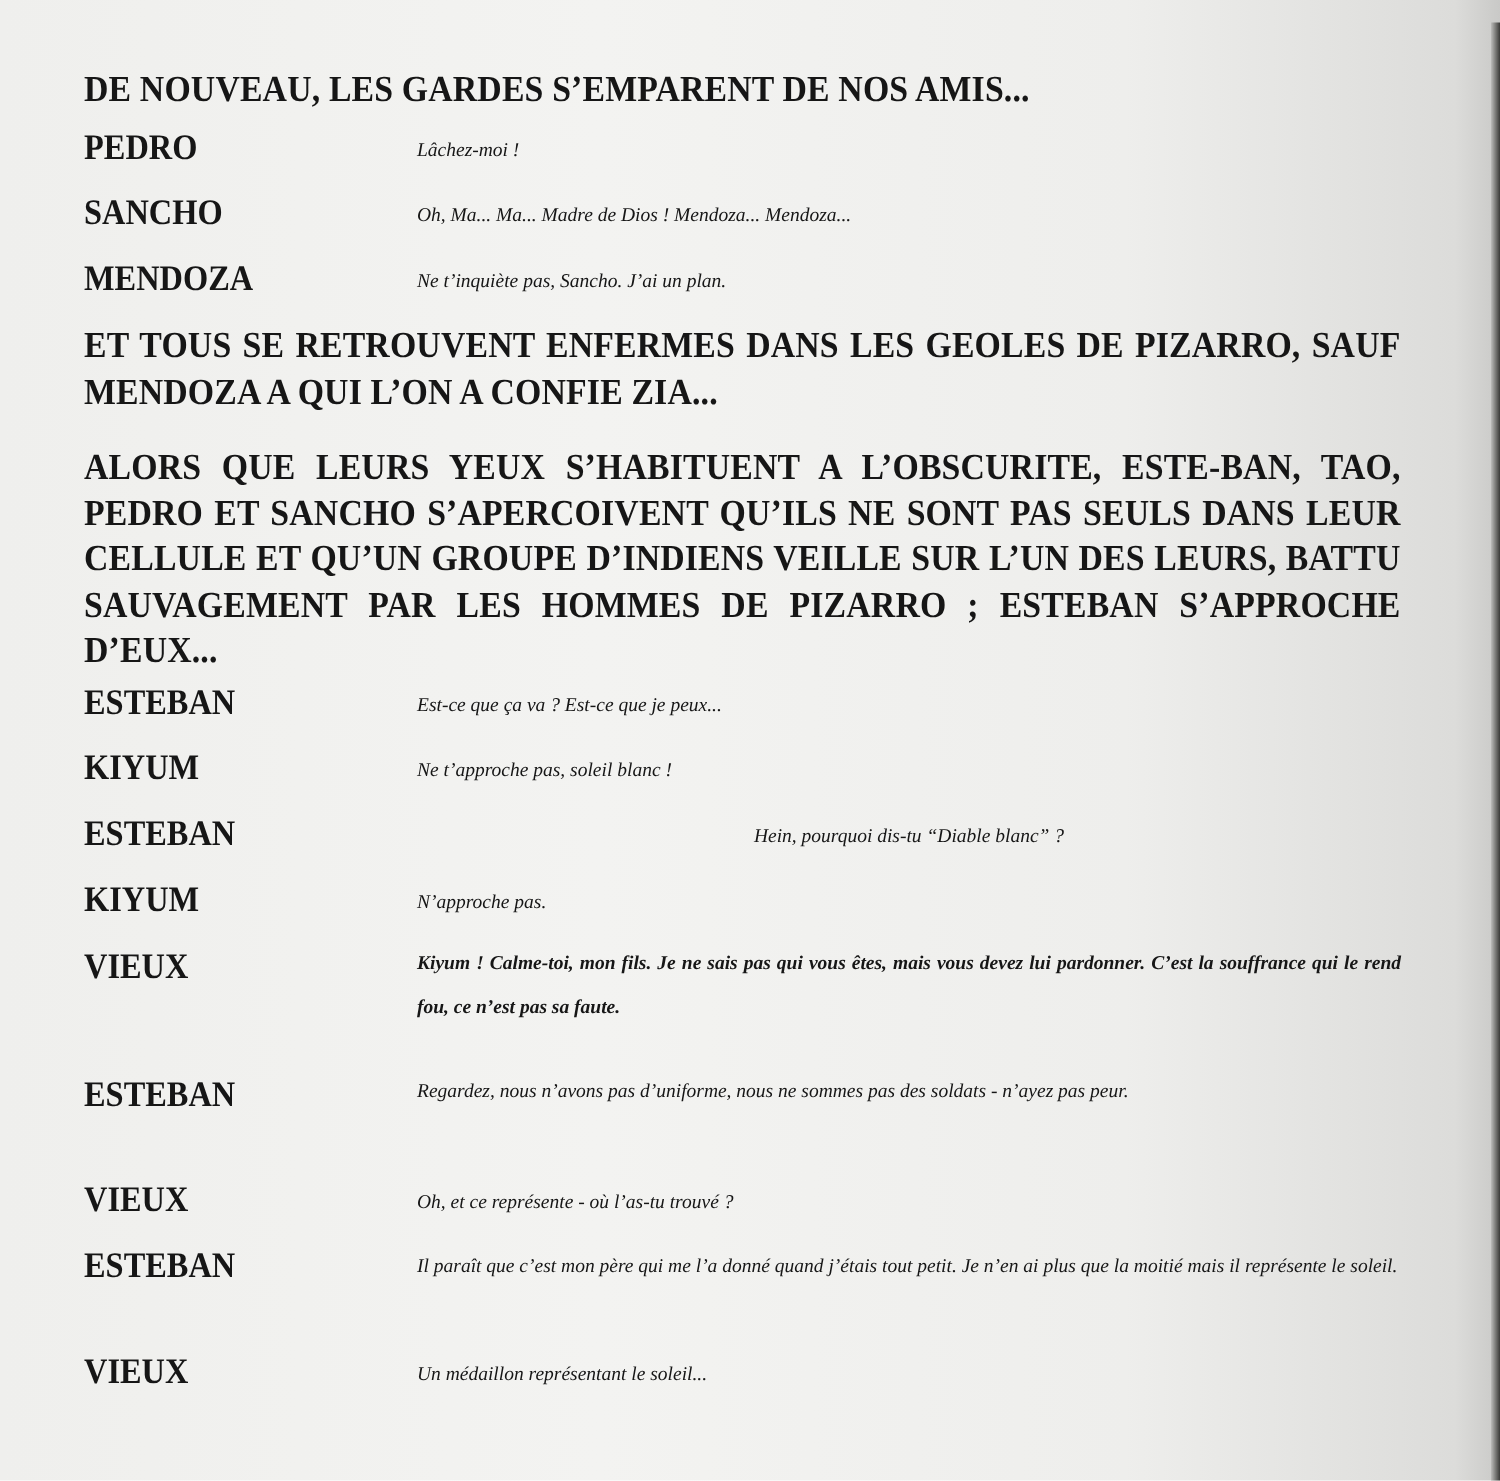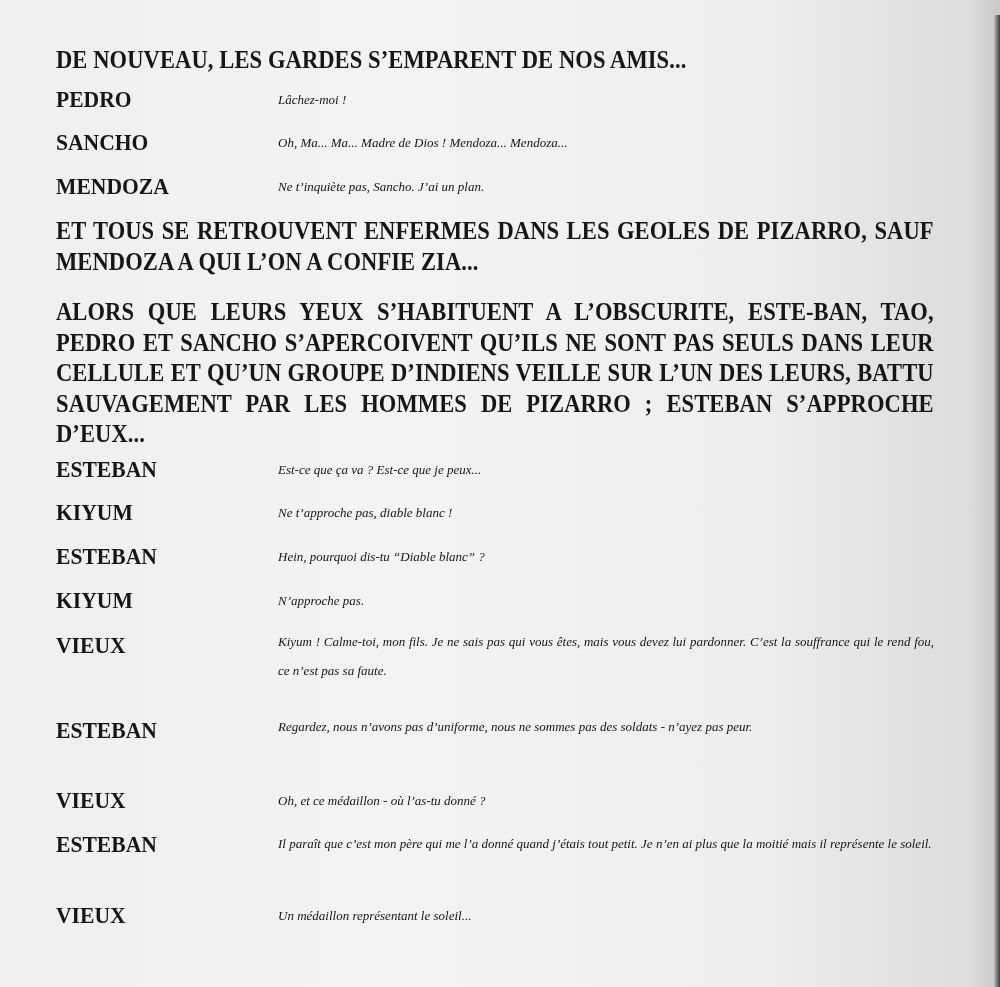--- a/index.html
+++ b/index.html
@@ -64,46 +64,46 @@
 
   <div class="narr" style="top:282px;">ALORS QUE LEURS YEUX S’HABITUENT A L’OBSCURITE, ESTE-BAN, TAO, PEDRO ET SANCHO S’APERCOIVENT QU’ILS NE SONT PAS SEULS DANS LEUR CELLULE ET QU’UN GROUPE D’INDIENS VEILLE SUR L’UN DES LEURS, BATTU SAUVAGEMENT PAR LES HOMMES DE PIZARRO ; ESTEBAN S’APPROCHE D’EUX...</div>
 
   <div class="row" style="top:439px;">
     <div class="speaker">ESTEBAN</div>
     <div class="line left" style="top:1px;">Est-ce que ça va ? Est-ce que je peux...</div>
   </div>
 
   <div class="row" style="top:482px;">
     <div class="speaker">KIYUM</div>
-    <div class="line left" style="top:1px;">Ne t’approche pas, diable blanc !</div>
+    <div class="line left" style="top:1px;">Ne t’approche pas, soleil blanc !</div>
   </div>
 
   <div class="row" style="top:526px;">
     <div class="speaker">ESTEBAN</div>
-    <div class="line left" style="top:1px;">Hein, pourquoi dis-tu “Diable blanc” ?</div>
+    <div class="line left" style="top:1px;text-align:center;">Hein, pourquoi dis-tu “Diable blanc” ?</div>
   </div>
 
   <div class="row" style="top:570px;">
     <div class="speaker">KIYUM</div>
     <div class="line left" style="top:1px;">N’approche pas.</div>
   </div>
 
   <div class="row" style="top:615px;">
     <div class="speaker">VIEUX</div>
-    <div class="line" style="top:-3px;">Kiyum ! Calme-toi, mon fils. Je ne sais pas qui vous êtes, mais vous devez lui pardonner. C’est la souffrance qui le rend fou, ce n’est pas sa faute.</div>
+    <div class="line" style="top:-3px;font-weight:bold;">Kiyum ! Calme-toi, mon fils. Je ne sais pas qui vous êtes, mais vous devez lui pardonner. C’est la souffrance qui le rend fou, ce n’est pas sa faute.</div>
   </div>
 
   <div class="row" style="top:700px;">
     <div class="speaker">ESTEBAN</div>
     <div class="line" style="top:-3px;">Regardez, nous n’avons pas d’uniforme, nous ne sommes pas des soldats - n’ayez pas peur.</div>
   </div>
 
   <div class="row" style="top:770px;">
     <div class="speaker">VIEUX</div>
-    <div class="line left" style="top:1px;">Oh, et ce médaillon - où l’as-tu donné ?</div>
+    <div class="line left" style="top:1px;">Oh, et ce représente - où l’as-tu trouvé ?</div>
   </div>
 
   <div class="row" style="top:814px;">
     <div class="speaker">ESTEBAN</div>
     <div class="line left" style="top:0px;">Il paraît que c’est mon père qui me l’a donné quand j’étais tout petit. Je n’en ai plus que la moitié mais il représente le soleil.</div>
   </div>
 
   <div class="row" style="top:885px;">
     <div class="speaker">VIEUX</div>
     <div class="line left" style="top:1px;">Un médaillon représentant le soleil...</div>

